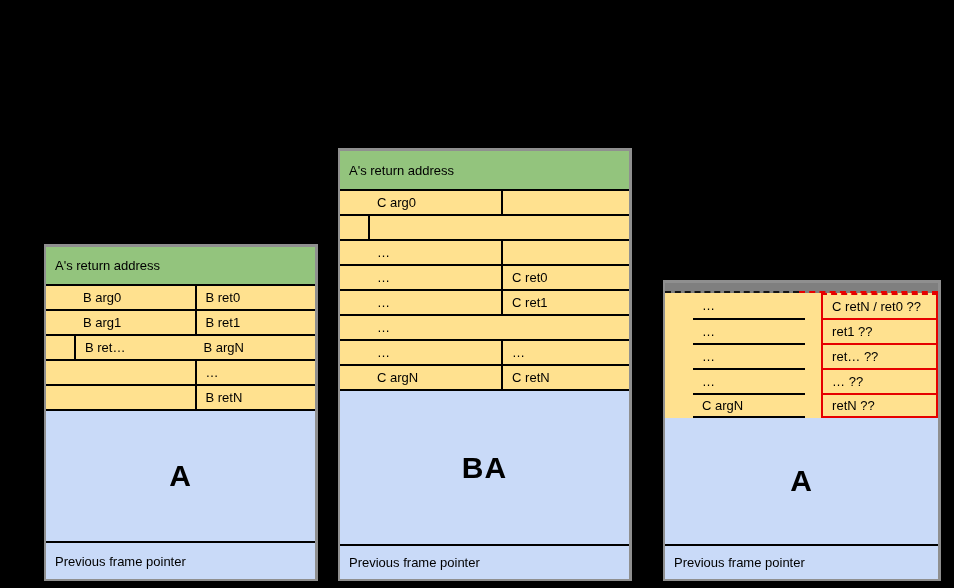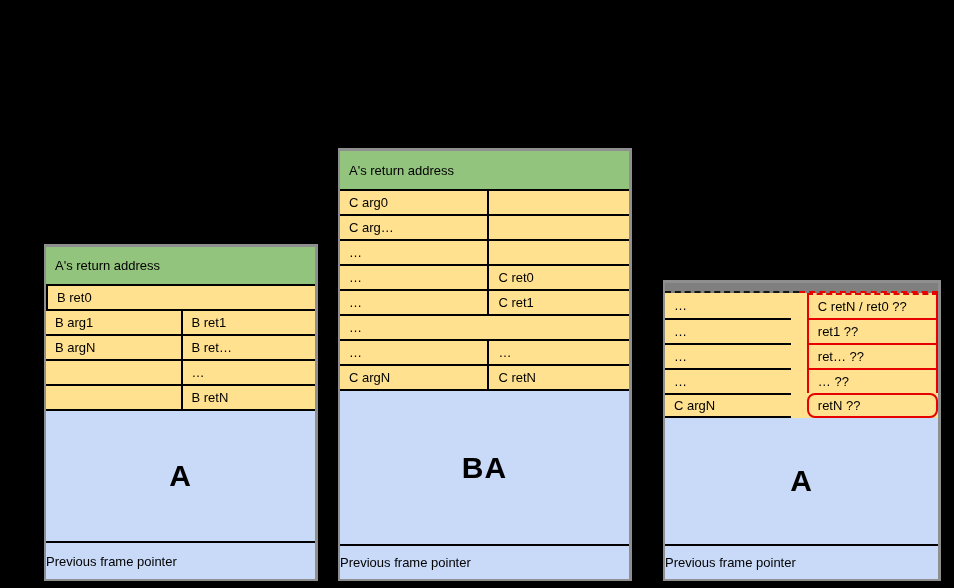--- a/index.html
+++ b/index.html
@@ -20,69 +20,70 @@
     background:#93c47d;display:flex;align-items:center;
     padding-left:9px;font-size:13px;flex:0 0 auto;box-sizing:border-box;
   }
   .stack-left  .hdr{height:37px;}
   .stack-middle .hdr{height:38px;}
 
   .ghost{height:10px;flex:0 0 auto;display:flex;background:#7f7f7f;box-sizing:border-box;}
   .ghost-l{width:49%;box-sizing:border-box;border-bottom:2px dashed #151515;}
   .ghost-r{width:51%;box-sizing:border-box;border-bottom:2px dashed #e60000;}
 
-  .row{display:flex;height:25px;flex:0 0 auto;border-top:2px solid #000;box-sizing:border-box;}
+  .row{display:flex;height:25px;flex:0 0 auto;border-top:2px solid #000;box-sizing:border-box;padding-left:28px;}
   .cell{
     box-sizing:border-box;display:flex;align-items:center;overflow:hidden;
     padding-left:9px;font-size:13px;background:#ffe18f;white-space:nowrap;
   }
   .cl{width:50%;}
   .cr{width:50%;border-left:2px solid #000;}
   .stack-middle .cl{width:51%;} .stack-middle .cr{width:49%;}
 
   
   .stack-right .row{border-top:none;}
   .stack-right .cl{width:49%;border-top:2px solid #000;}
   .stack-right .cr{width:51%;border-left:2px solid #e60000;border-top:2px solid #e60000;border-right:2px solid #e60000;margin-left:16px;}
   .stack-right .row-first .cl{border-top:none;}
   .stack-right .row-first .cr{border-top:2px dashed #e60000;}
   .stack-right .row-last .cl{border-bottom:2px solid #000;}
-  .stack-right .row-last .cr{border-bottom:2px solid #e60000;border-radius:8px;}
+  .stack-right .row-last .cr{border-bottom:2px solid #e60000;}
   .stack-right .frame{border-top:none;}
 
   .frame{
     flex:1 1 auto;background:#c9daf8;border-top:2px solid #000;
     display:flex;align-items:center;justify-content:center;box-sizing:border-box;
   }
   .biglabel{font-weight:bold;font-size:30px;letter-spacing:1px;}
   .footer{
     flex:0 0 auto;background:#c9daf8;border-top:2px solid #000;box-sizing:border-box;
-    display:flex;align-items:center;font-size:13px;
+    display:flex;align-items:center;padding-left:9px;font-size:13px;
   }
   .stack-left .footer{height:38px;}
   .stack-middle .footer{height:35px;}
   .stack-right .footer{height:35px;}
 </style>
 </head>
 <body>
 
 <div class="stage">
 
   <div class="stack stack-left">
     <div class="hdr">A's return address</div>
     <div class="row">
+      <div class="cell cl">B arg0</div>
       <div class="cell cr">B ret0</div>
     </div>
     <div class="row">
       <div class="cell cl">B arg1</div>
       <div class="cell cr">B ret1</div>
     </div>
     <div class="row">
+      <div class="cell cr">B ret…</div>
       <div class="cell cl">B argN</div>
-      <div class="cell cr">B ret…</div>
     </div>
     <div class="row">
       <div class="cell cl"></div>
       <div class="cell cr">…</div>
     </div>
     <div class="row">
       <div class="cell cl"></div>
       <div class="cell cr">B retN</div>
     </div>
     <div class="frame">
@@ -91,21 +92,20 @@
     <div class="footer">Previous frame pointer</div>
   </div>
 
   <div class="stack stack-middle">
     <div class="hdr">A's return address</div>
     <div class="row">
       <div class="cell cl">C arg0</div>
       <div class="cell cr"></div>
     </div>
     <div class="row">
-      <div class="cell cl">C arg…</div>
       <div class="cell cr"></div>
     </div>
     <div class="row">
       <div class="cell cl">…</div>
       <div class="cell cr"></div>
     </div>
     <div class="row">
       <div class="cell cl">…</div>
       <div class="cell cr">C ret0</div>
     </div>

